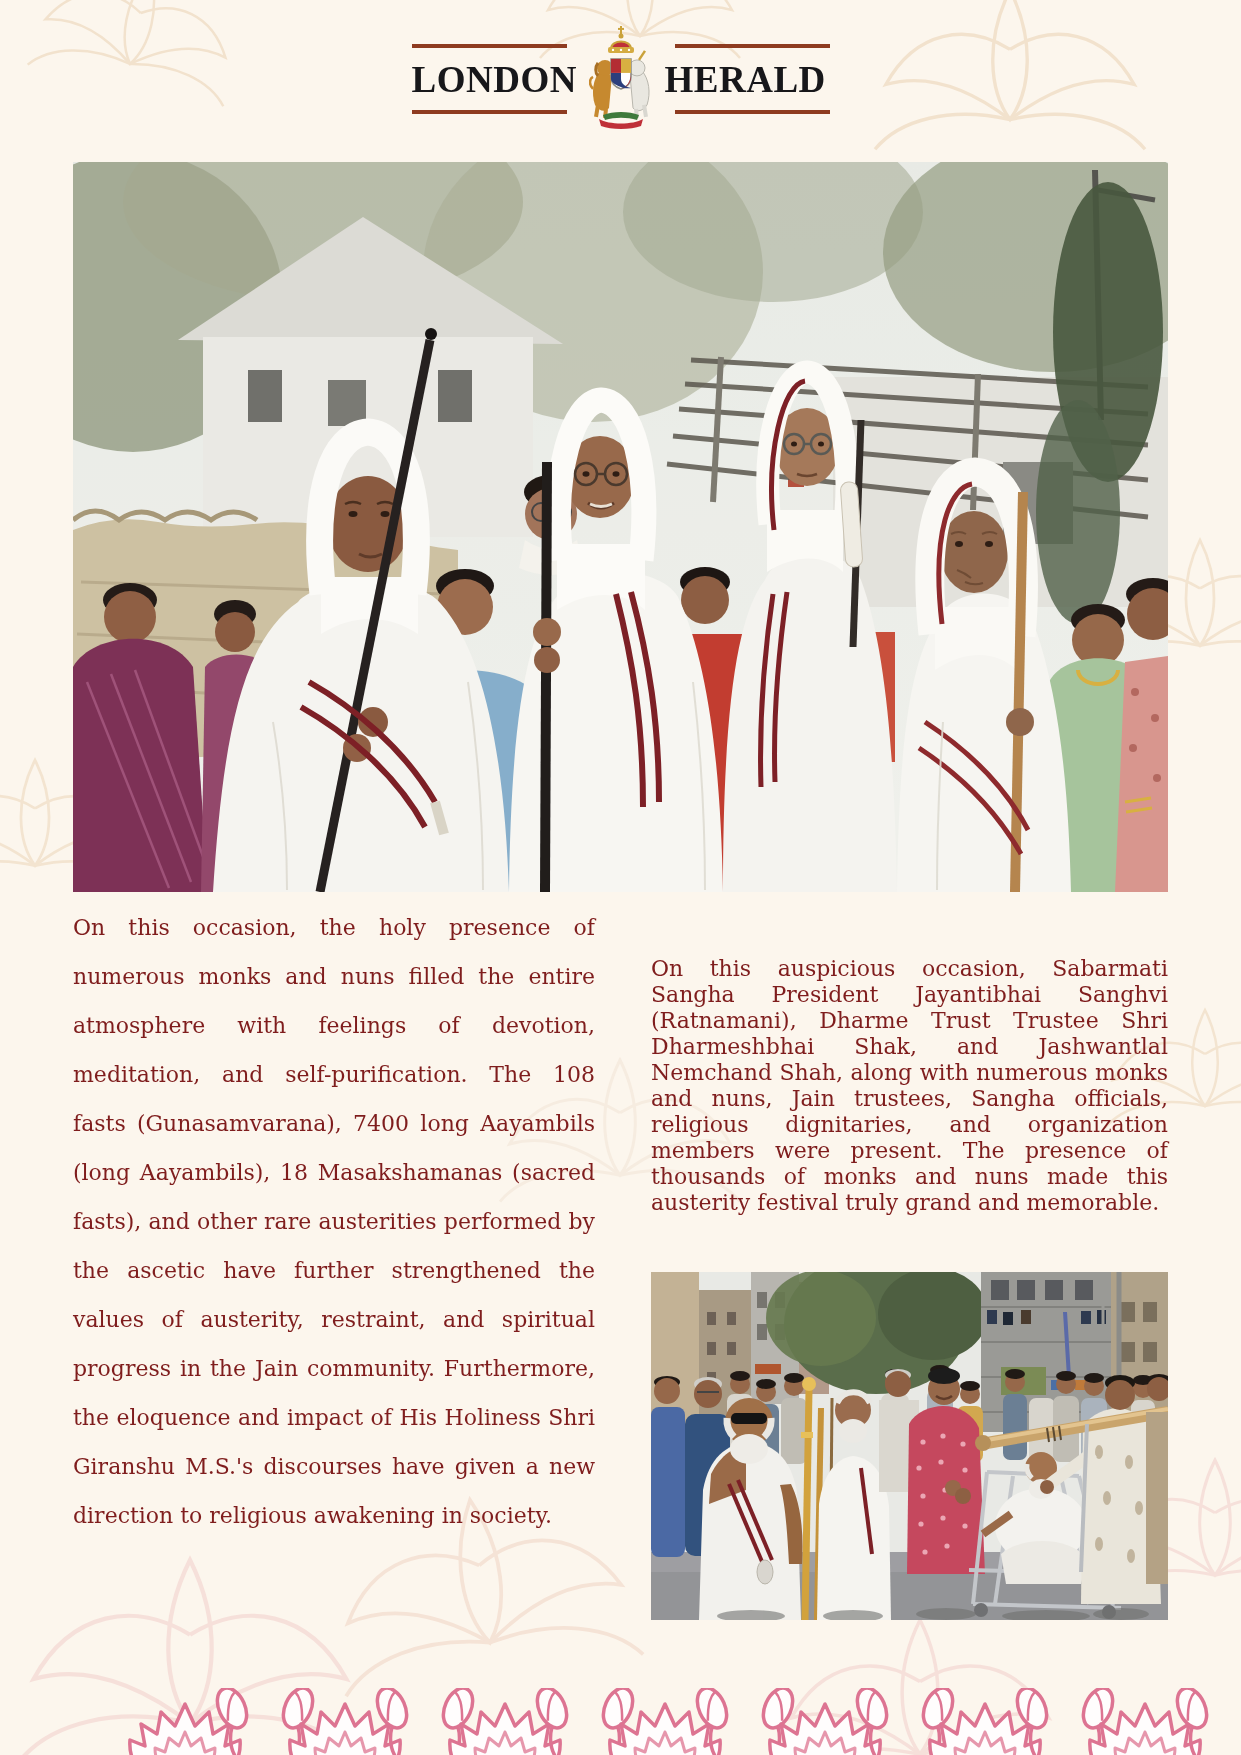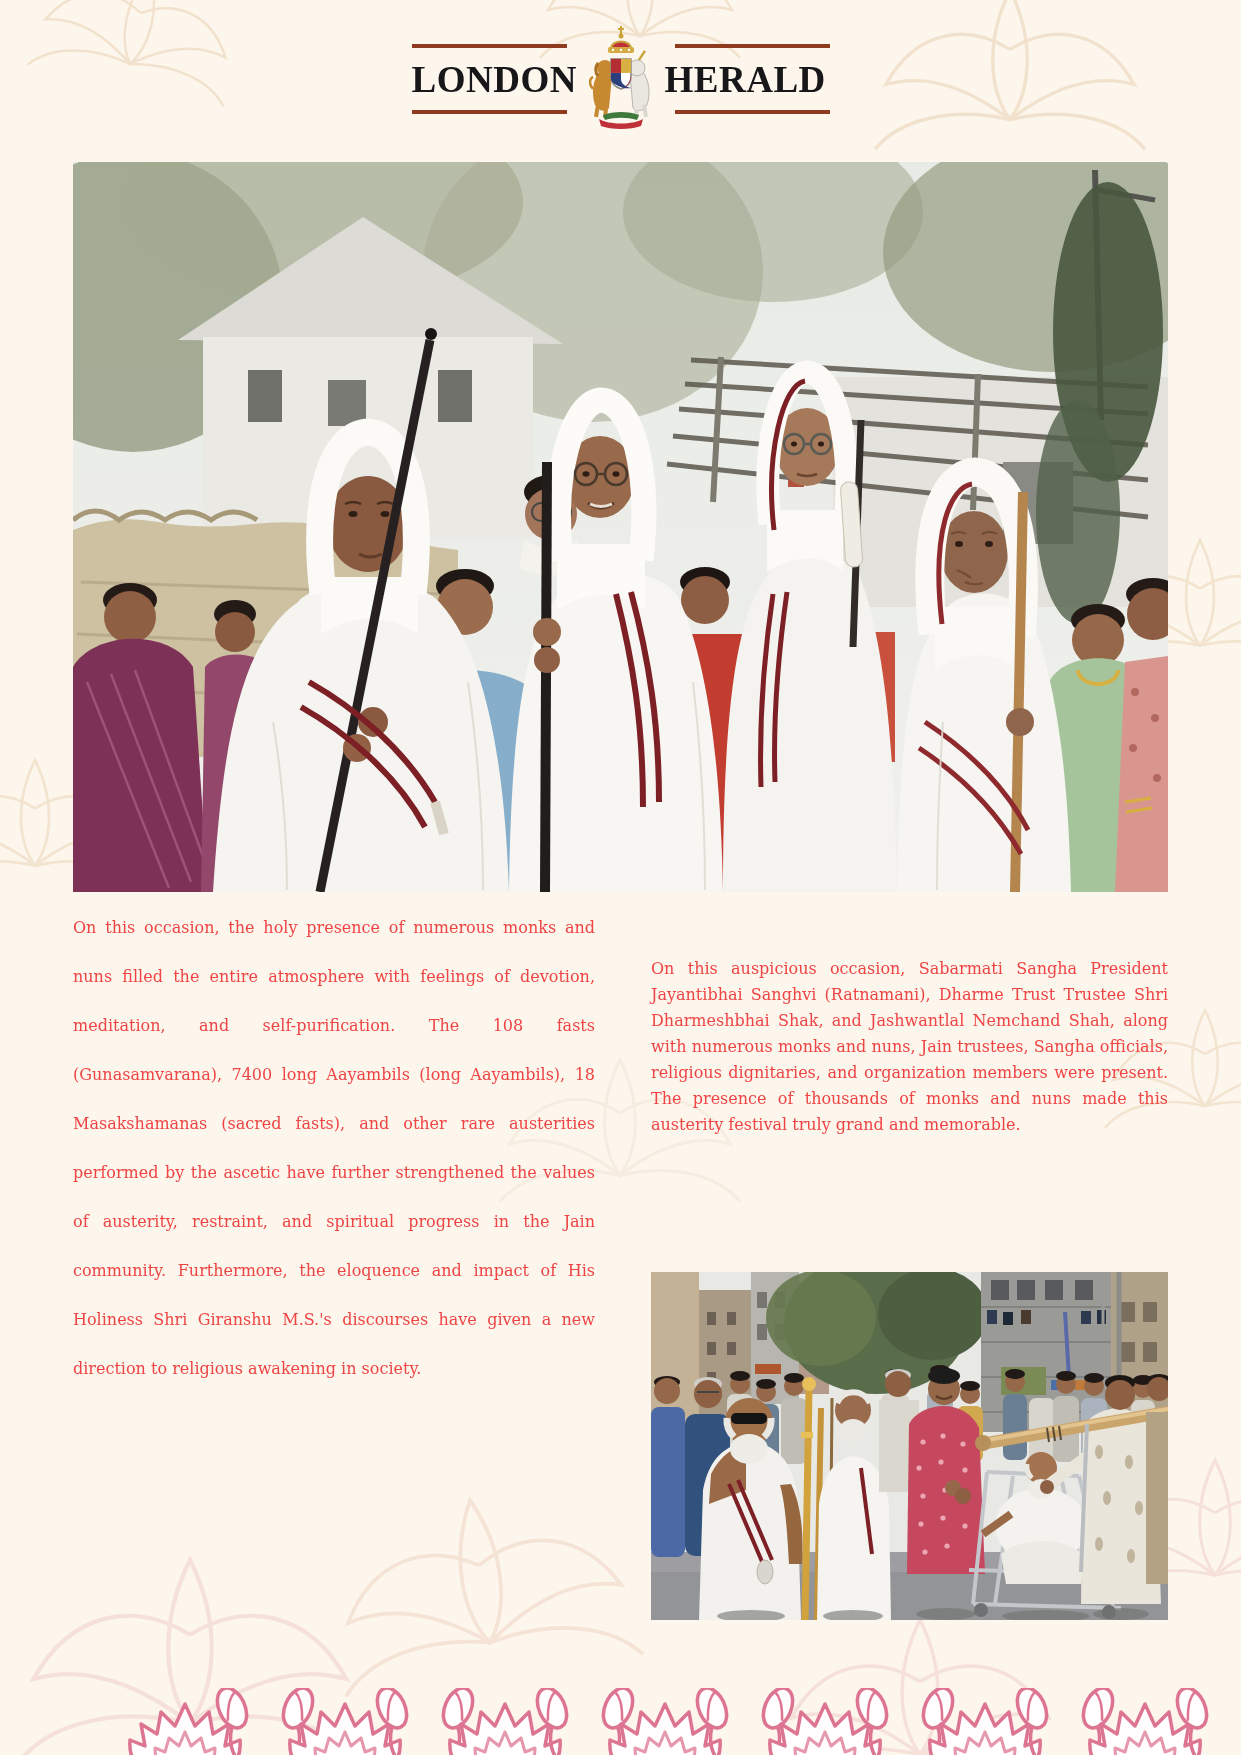--- a/index.html
+++ b/index.html
@@ -20,21 +20,21 @@
   .m-title{position:absolute;top:50%;transform:translateY(-50%);
            font-family:"Liberation Serif", serif;font-weight:700;font-size:37px;
            color:#17171a;letter-spacing:.5px;text-align:left;white-space:nowrap}
   .m-title.left{left:0;width:calc(50% - 58px)}
   .m-title.right{right:14px;width:calc(50% - 58px)}
   .crest{position:absolute;left:50%;top:50%;transform:translate(-50%,-52%)}
   
   .main-photo{position:absolute;left:73px;top:162px;width:1095px;height:730px;overflow:hidden}
   .second-photo{position:absolute;left:651px;top:1272px;width:517px;height:348px;overflow:hidden}
   
-  .col{position:absolute;color:#ef4444;font-size:16px;text-align:justify}
+  .col{position:absolute;color:#7f1d1d;font-size:22px;text-align:justify}
   .col p{margin:0}
   .col-left{left:73px;top:903px;width:522px;line-height:49px}
   .col-right{left:651px;top:956px;width:517px;line-height:26px}
   
   .lotus-border{position:absolute;left:0;top:1688px}
 </style>
 </head>
 <body>
 
 <div id="page">

